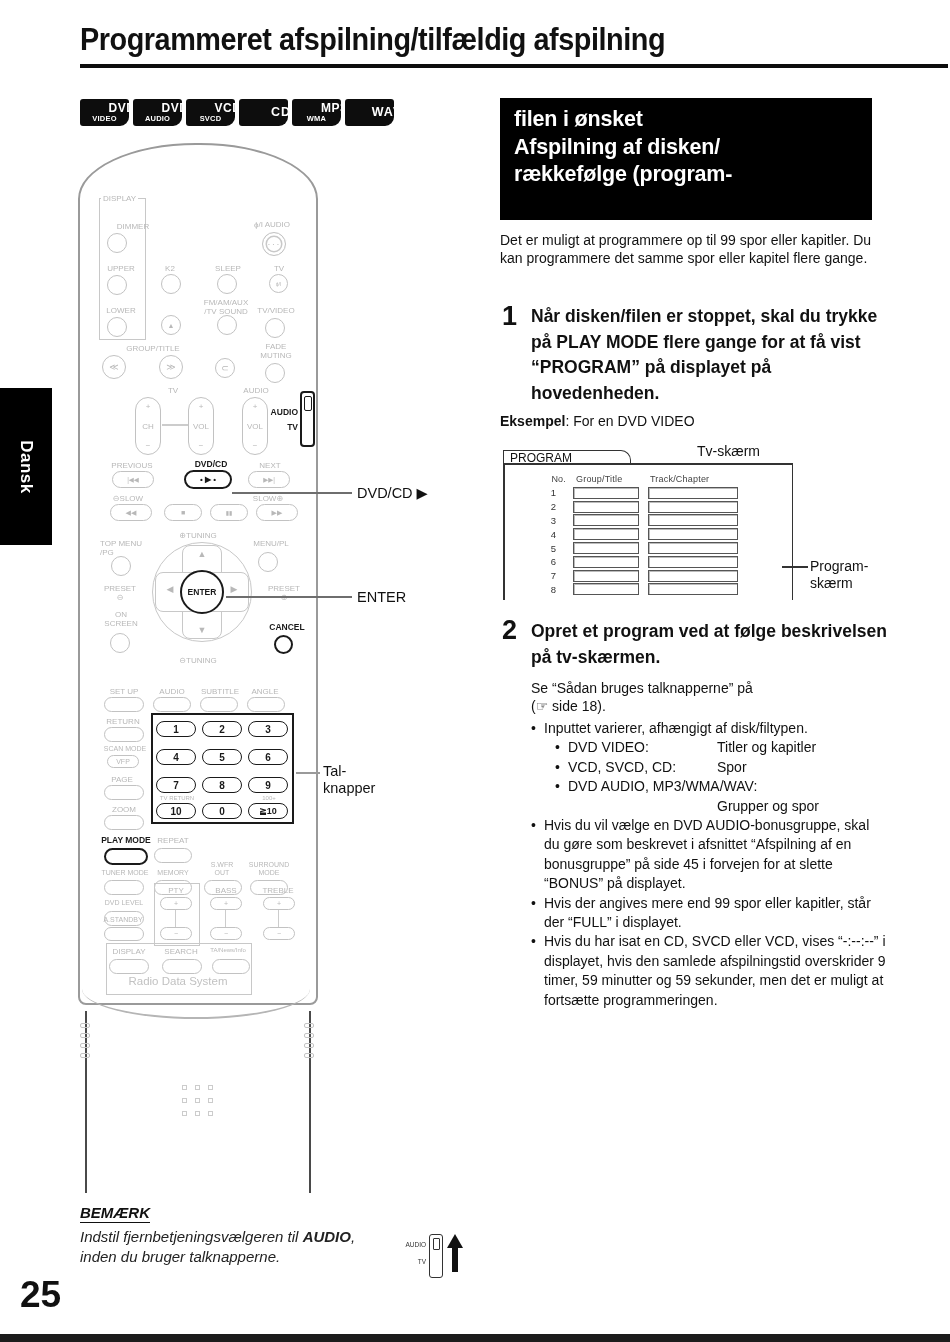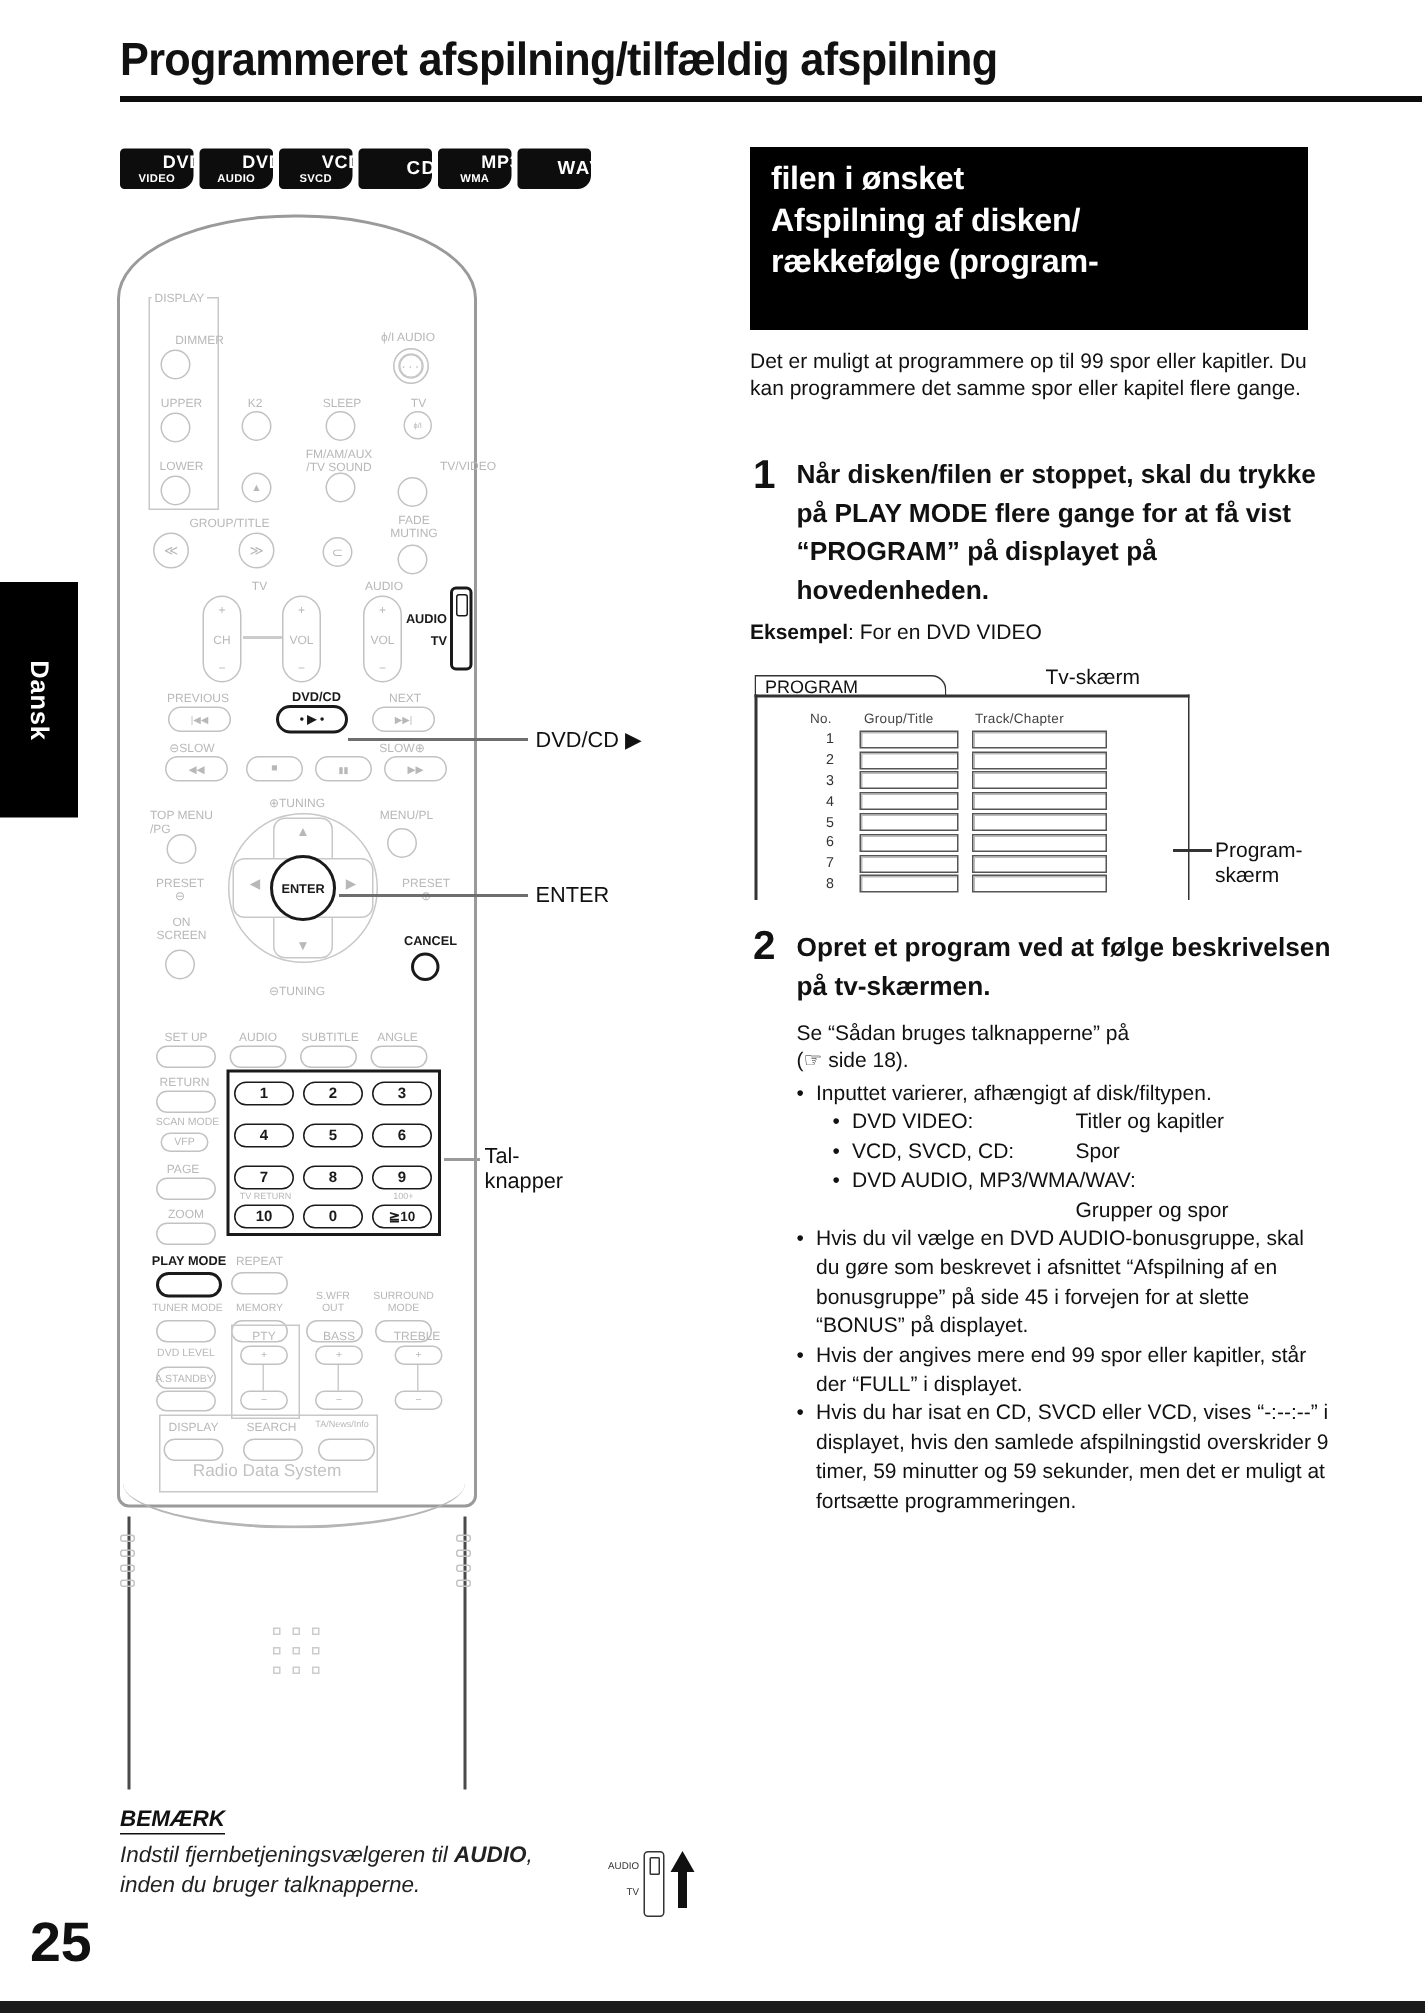--- a/index.html
+++ b/index.html
@@ -130,21 +130,21 @@
     <div class="abs circ" style="left:184px;top:89px;width:24px;height:24px;box-shadow:inset 0 0 0 2.5px #fff, inset 0 0 0 4px #c8c8c8;font-size:4px;letter-spacing:1px;">• • •</div>
 
     <div class="abs rl" style="left:72px;top:121px;width:40px;">K2</div>
     <div class="abs circ" style="left:83px;top:131px;"></div>
     <div class="abs rl" style="left:125px;top:121px;width:50px;">SLEEP</div>
     <div class="abs circ" style="left:139px;top:131px;"></div>
     <div class="abs rl" style="left:183px;top:121px;width:36px;">TV</div>
     <div class="abs circ" style="left:191px;top:131px;width:19px;height:19px;font-size:5px;">ϕ/I</div>
 
     <div class="abs rl two" style="left:118px;top:155px;width:60px;"><span>FM/AM/AUX</span><br><span>/TV SOUND</span></div>
-    <div class="abs rl" style="left:177px;top:163px;width:42px;margin-left:36px;">TV/VIDEO</div>
+    <div class="abs rl" style="left:177px;top:163px;width:42px;">TV/VIDEO</div>
     <div class="abs circ" style="left:83px;top:172px;">▲</div>
     <div class="abs circ" style="left:139px;top:172px;"></div>
     <div class="abs circ" style="left:187px;top:175px;"></div>
     <div class="abs rl two" style="left:177px;top:199px;width:42px;"><span>FADE</span><br><span>MUTING</span></div>
     <div class="abs circ" style="left:187px;top:220px;"></div>
 
     <div class="abs rl" style="left:40px;top:201px;width:70px;">GROUP/TITLE</div>
     <div class="abs circ" style="left:24px;top:212px;width:24px;height:24px;font-size:9px;">≪</div>
     <div class="abs circ" style="left:81px;top:212px;width:24px;height:24px;font-size:9px;">≫</div>
     <div class="abs circ" style="left:137px;top:215px;font-size:9px;">⊂</div>
@@ -327,21 +327,21 @@
   <div class="abs steptxt" style="left:531px;top:304px;width:352px;">Når disken/filen er stoppet, skal du trykke på PLAY MODE flere gange for at få vist “PROGRAM” på displayet på hovedenheden.</div>
   <div class="abs body14" style="left:500px;top:412px;">
     <b>Eksempel</b><span>: For en DVD VIDEO</span>
   </div>
 
   <div class="abs body14" style="left:697px;top:442px;">Tv-skærm</div>
   <div class="abs tvd-tab">PROGRAM</div>
   <div class="abs tvd-line" style="left:503px;top:463px;width:290px;height:1.5px;"></div>
   <div class="abs tvd-line" style="left:503px;top:463px;width:1.5px;height:137px;"></div>
   <div class="abs tvd-line" style="left:791.5px;top:463px;width:1.5px;height:137px;"></div>
-  <div class="abs tvd-h" style="left:540px;top:474px;width:26px;text-align:left;">No.</div>
+  <div class="abs tvd-h" style="left:540px;top:474px;width:26px;text-align:right;">No.</div>
   <div class="abs tvd-h" style="left:576px;top:474px;">Group/Title</div>
   <div class="abs tvd-h" style="left:650px;top:474px;">Track/Chapter</div>
   <div class="abs" style="left:540px;top:486px;">
     <div style="display:flex;align-items:center;gap:0;height:13.8px;">
         <span class="tvd-rn">1</span>
         <span class="tvd-cell" style="width:64px;margin-left:17px;"></span>
         <span class="tvd-cell" style="width:88px;margin-left:9px;"></span>
       </div>
     <div style="display:flex;align-items:center;height:13.8px;">
         <span class="tvd-rn">2</span>

